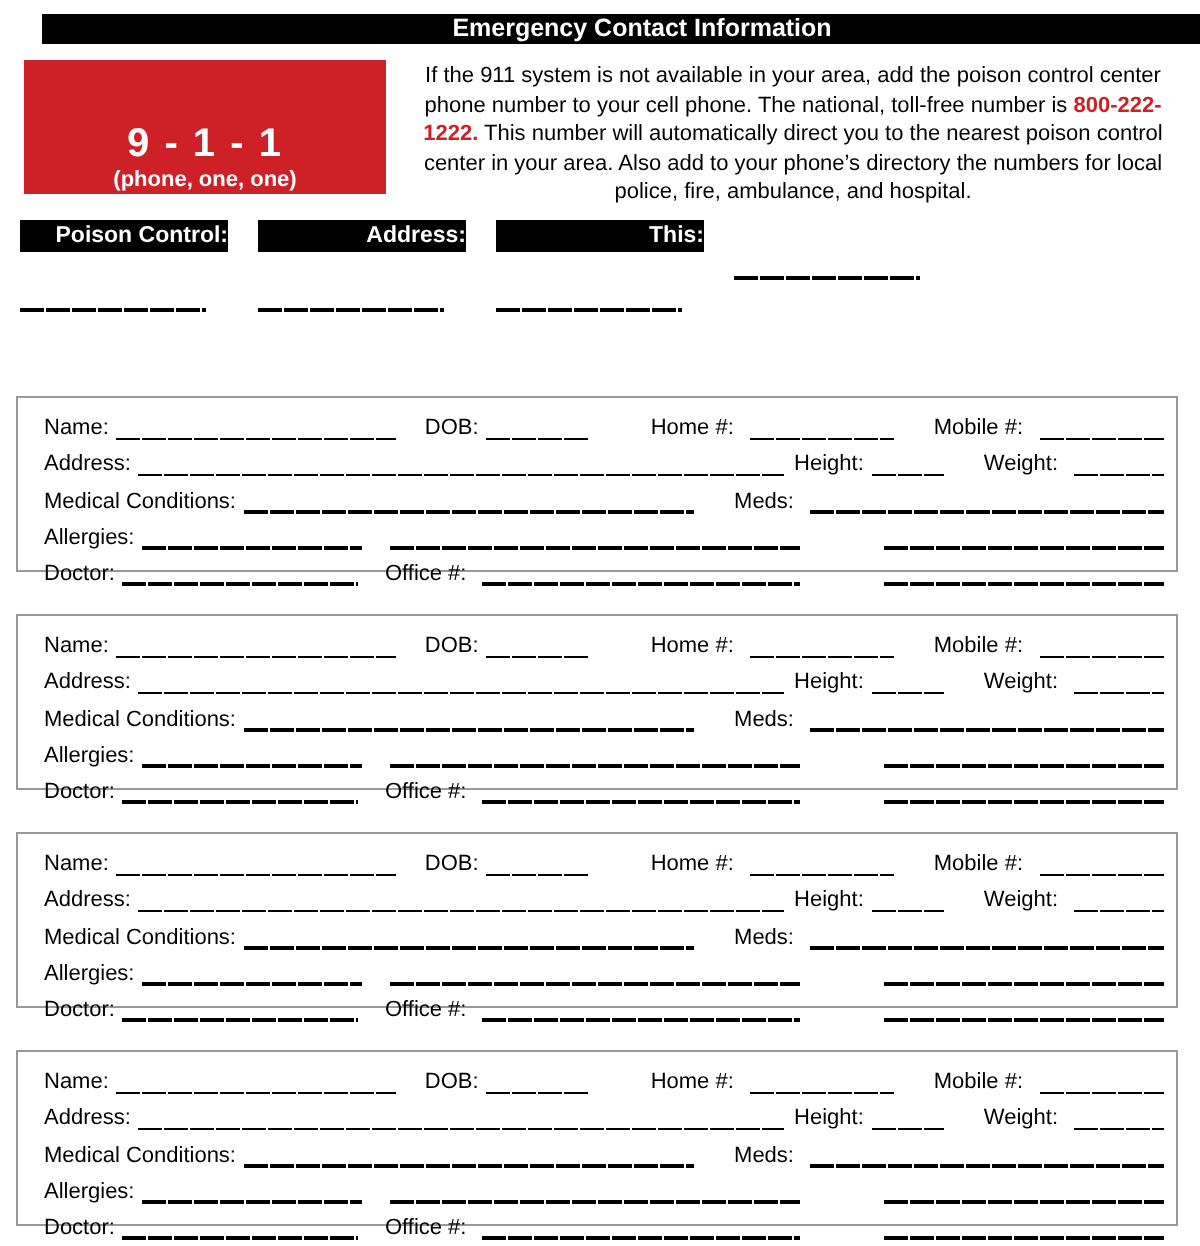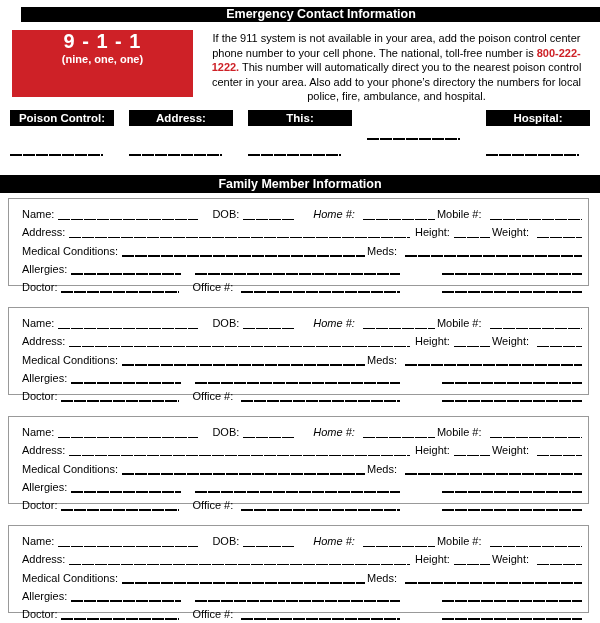--- a/index.html
+++ b/index.html
@@ -11,39 +11,39 @@
   .bar {
     position:absolute; left:0; width:600px; background:#000; color:#fff;
     font-weight:bold; font-size:12.5px; text-align:center;
   }
   .bar1 { top:7px; height:15px; line-height:15px;margin-left:21px; }
   .bar2 { top:175px; height:18px; line-height:18px; }
 
   .redbox {
     position:absolute; left:12px; top:30px; width:181px; height:67px;
     background:#ce2127; color:#fff; text-align:center;
-    display:flex; flex-direction:column; justify-content:flex-start; gap:1px;
+    display:flex; flex-direction:column; justify-content:flex-end; gap:1px;
   }
   .r-num { font-size:20px; font-weight:bold; letter-spacing:1px; line-height:22px; }
   .r-ph  { font-size:11px; font-weight:bold; line-height:13px; }
   .r-sub { font-size:12.4px; font-weight:bold; line-height:15px; }
 
   .intro {
     position:absolute; left:200px; top:31px; width:393px;
     font-size:11px; line-height:14.6px; text-align:center;
   }
   .intro .phone { color:#ce2127; font-weight:bold; }
 
   .contacts {
     position:absolute; left:10px; top:110px; width:580px;
     display:grid; grid-template-columns:repeat(5,1fr); column-gap:15px;
   }
   .clabel {
     background:#000; color:#fff; font-weight:bold; font-size:11.5px;
-    height:16px; line-height:16px; text-align:center; white-space:nowrap; overflow:hidden;
+    height:16px; line-height:16px; text-align:right; white-space:nowrap; overflow:hidden;
   }
   .cline {
     margin-top:28px; height:1.5px; width:93px;
     background:repeating-linear-gradient(90deg,#000 0 12px,rgba(0,0,0,0) 12px 13px);
   }
 
   .member {
     position:absolute; left:8px; width:581px; height:88px;
     border:1px solid #999999; background:#fff; padding-top:4px;text-align:right;
   }
@@ -51,61 +51,56 @@
     height:18.2px; display:flex; align-items:flex-end;
     padding-left:13px; padding-right:6px;
     font-size:11px; line-height:14px; white-space:nowrap;
   }
   .lbl { flex:0 0 auto; }
   .fline {
     flex:0 0 auto; height:1.5px; margin-left:4px; margin-bottom:1px;
     background:repeating-linear-gradient(90deg,#000 0 12px,rgba(0,0,0,0) 12px 13px);
   }
   .grow { flex:1 1 auto; }
-  .g5{margin-left:5px;} .g12{margin-left:2px;} .g13{margin-left:13px;}
-  .g14{margin-left:14px;} .g18{margin-left:18px;font-style:italic;} .g42{margin-left:42px;}
+  .g5{margin-left:5px;} .g12{margin-left:20px;} .g13{margin-left:13px;}
+  .g14{margin-left:14px;} .g18{margin-left:30px;} .g42{margin-left:42px;}
   .ml8{margin-left:8px;}
 </style>
 </head>
 <body>
 
 <div class="page">
 
   <div class="bar bar1">Emergency Contact Information</div>
 
   <div class="redbox">
     <div class="r-num">9 - 1 - 1</div>
-    <div class="r-ph">(nine, one, one)</div>
+    <div class="r-ph">(phone, one, one)</div>
   </div>
 
   <p class="intro"><span>If the 911 system is not available in your area, add the poison control center phone number to your cell phone. The national, toll-free number is </span><span class="phone">800-222-1222.</span><span> This number will automatically direct you to the nearest poison control center in your area. Also add to your phone’s directory the numbers for local police, fire, ambulance, and hospital.</span></p>
 
   <div class="contacts">
     <div>
       <div class="clabel">Poison Control:</div>
       <div class="cline"></div>
     </div>
     <div>
       <div class="clabel">Address:</div>
       <div class="cline"></div>
     </div>
     <div>
       <div class="clabel">This:</div>
       <div class="cline"></div>
     </div>
     <div>
       <div class="cline"></div>
     </div>
-    <div>
-      <div class="clabel">Hospital:</div>
-      <div class="cline"></div>
-    </div>
-  </div>
-
-  <div class="bar bar2">Family Member Information</div>
+  </div>
+
 
   <div id="members">
   <div class="member" style="top: 198px;">
     <div class="row">
       <span class="lbl">Name:</span>
       <span class="fline" style="width:140px"></span>
       <span class="lbl g14">DOB:</span>
       <span class="fline" style="width:52px"></span>
       <span class="lbl g18">Home #:</span>
       <span class="fline ml8" style="width:72px"></span>

